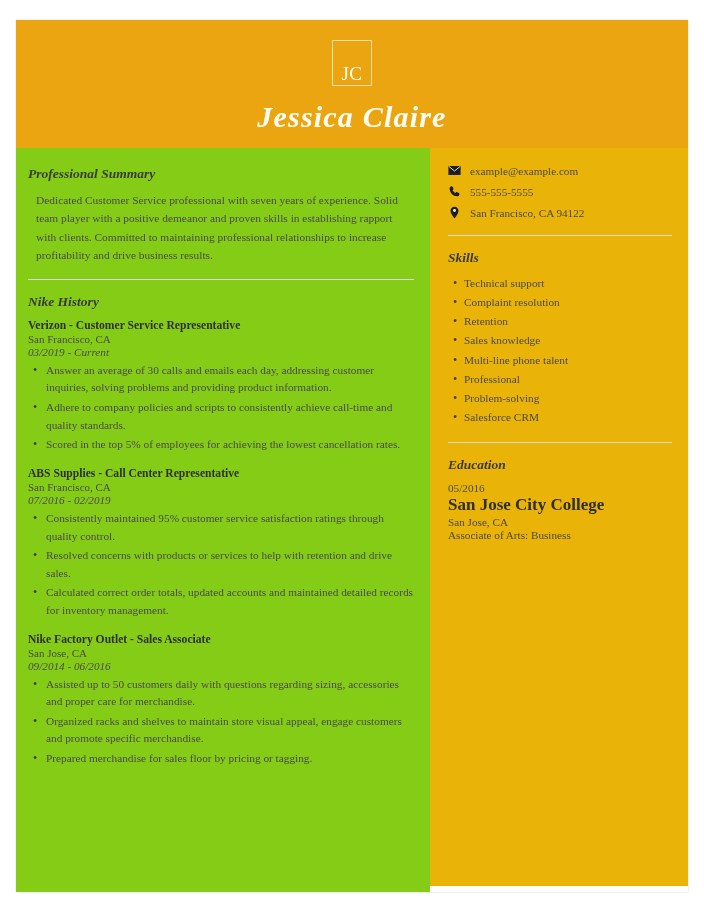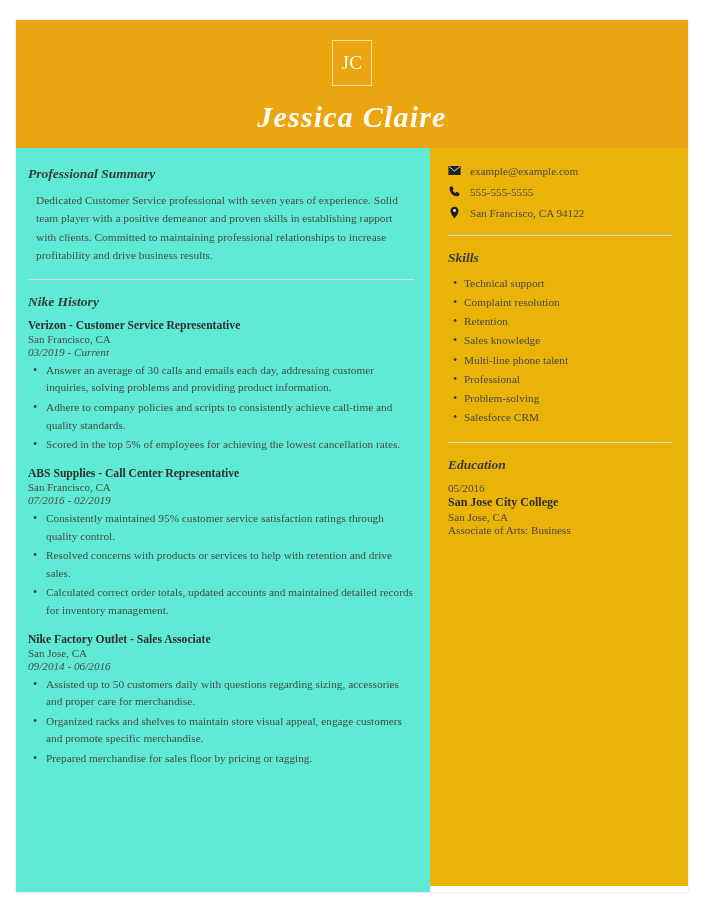--- a/index.html
+++ b/index.html
@@ -33,21 +33,21 @@
   }
   .monogram {
     position: absolute;
     left: 50%;
     transform: translateX(-50%);
     top: 20px;
     width: 38px;
     height: 44px;
     border: 1px solid #f6e2a8;
     display: flex;
-    align-items: center;
+    align-items: flex-end;
     justify-content: center;
   }
   .monogram span {
     color: #fffdf2;
     font-size: 19px;
     font-family: "Liberation Serif", "DejaVu Serif", serif;
     letter-spacing: 0.5px;
   }
   .full-name {
     position: absolute;
@@ -66,21 +66,21 @@
   
   .body-wrap {
     display: flex;
     align-items: stretch;
     height: 744px;
   }
   .col-main {
     width: 414px;
     box-sizing: border-box;
     padding: 18px 16px 0 12px;
-    background: #5eead4;
+    background: #84cc16;
   }
   .col-side {
     width: 258px;
     box-sizing: border-box;
     padding: 16px 16px 0 18px;
     background: #eab308;
     height: 738px;
   }
 
   
@@ -189,21 +189,21 @@
     color: #3a3a3a;
     font-size: 12px;
   }
 
   .edu-date {
     font-size: 11.2px;
     color: #4a4a4a;
     margin: 0 0 1px 0;
   }
   .edu-school {
-    font-size: 12px;
+    font-size: 17px;
     font-weight: bold;
     color: #2f2f2f;
     margin: 0 0 1px 0;
   }
   .edu-loc, .edu-degree {
     font-size: 11.2px;
     color: #4a4a4a;
     margin: 0 0 1px 0;
   }
 </style>

